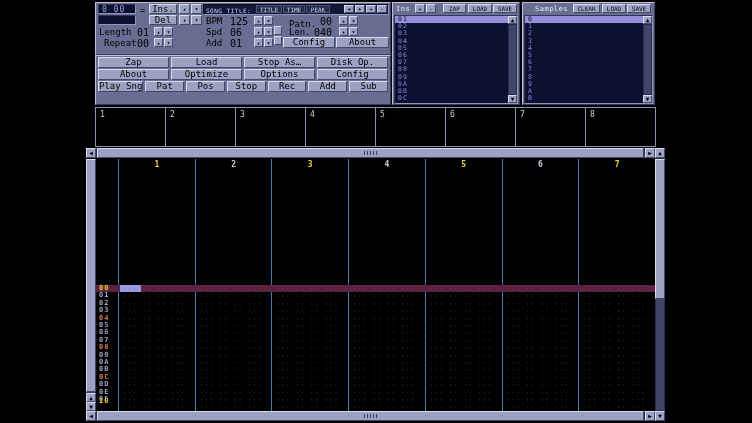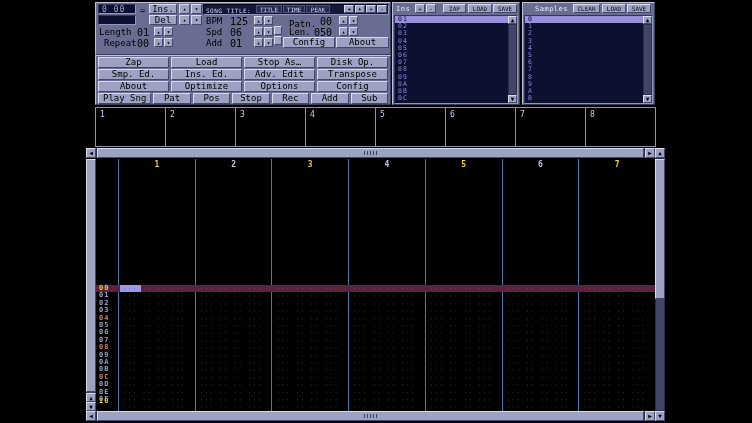--- a/index.html
+++ b/index.html
@@ -114,21 +114,21 @@
         <span>▴</span>
       </div>
     <div class="btn tiny abs" style="left:168px;top:24px;width:9px;height:9px">
         <span>▾</span>
       </div>
 
     <div class="btn tiny abs" style="left:178px;top:23px;width:8px;height:9px"></div>
     <div class="btn tiny abs" style="left:178px;top:33px;width:8px;height:9px"></div>
 
     <div class="lbl abs" style="left:193px;top:25px">Len.</div>
-    <div class="val abs" style="left:218px;top:25px">050</div>
+    <div class="val abs" style="left:218px;top:25px">040</div>
     <div class="btn tiny abs" style="left:243px;top:24px;width:9px;height:9px">
         <span>▴</span>
       </div>
     <div class="btn tiny abs" style="left:253px;top:24px;width:9px;height:9px">
         <span>▾</span>
       </div>
 
     <div class="lbl abs" style="left:8px;top:36px">Repeat</div>
     <div class="val abs" style="left:41px;top:36px">00</div>
     <div class="btn tiny abs" style="left:58px;top:35px;width:9px;height:9px">
@@ -150,26 +150,20 @@
     <div class="btn abs" style="left:187px;top:34px;width:52px;height:11px">Config</div>
     <div class="btn abs" style="left:240px;top:34px;width:53px;height:11px">About</div>
   </div>
 
   <div class="panel abs" id="menu-panel" style="left:95px;top:55px;width:296px;height:50px">
       <div class="menu-row">
         <div class="btn menu-btn">Zap</div>
         <div class="btn menu-btn">Load</div>
         <div class="btn menu-btn">Stop As…</div>
         <div class="btn menu-btn">Disk Op.</div>
-      </div>
-      <div class="menu-row">
-        <div class="btn menu-btn">Smp. Ed.</div>
-        <div class="btn menu-btn">Ins. Ed.</div>
-        <div class="btn menu-btn">Adv. Edit</div>
-        <div class="btn menu-btn">Transpose</div>
       </div>
       <div class="menu-row">
         <div class="btn menu-btn">About</div>
         <div class="btn menu-btn">Optimize</div>
         <div class="btn menu-btn">Options</div>
         <div class="btn menu-btn">Config</div>
       </div>
       <div class="menu-row">
         <div class="btn menu-btn">Play Sng</div>
         <div class="btn menu-btn">Pat</div>

